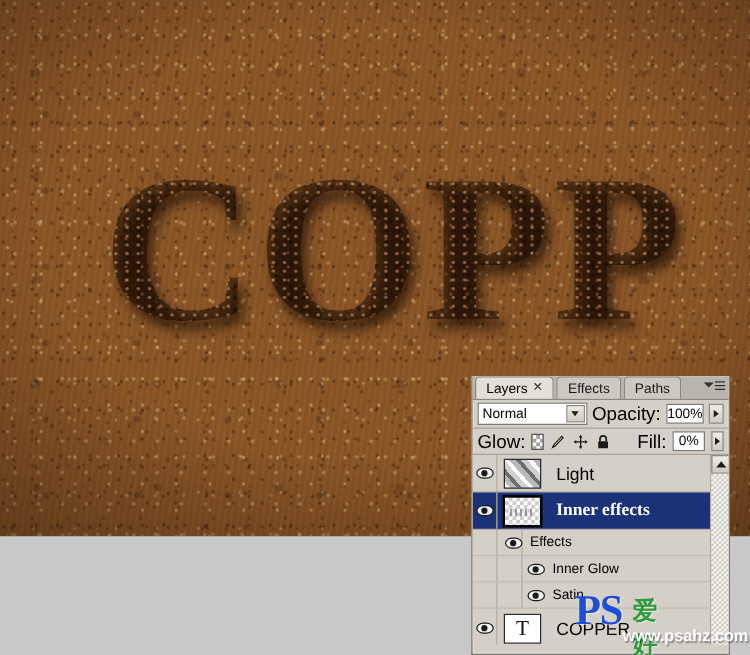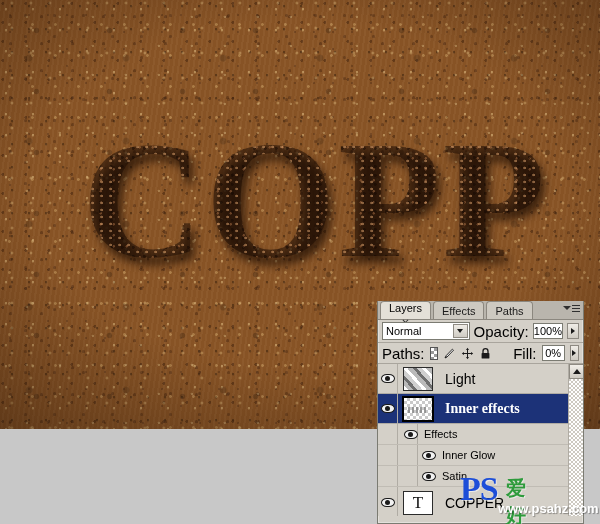--- a/index.html
+++ b/index.html
@@ -178,21 +178,20 @@
     border-radius: 4px 4px 0 0;
     margin-right: 2px;
     font-size: 11px;
     color: #1a1a1a;
     cursor: pointer;
     white-space: nowrap;
   }
   .tab.active {
     background: #e4e0d8;
     color: #000;
-    flex-direction: column;
   }
   .tab .tab-close {
     font-size: 10px; color: #333; line-height: 1;
   }
   #panel-menu-btn {
     position: absolute;
     right: 3px; bottom: 1px;
     width: 18px; height: 16px;
     cursor: pointer;
   }
@@ -503,21 +502,21 @@
           </span>
       </div>
       <span class="mini-label">Opacity:</span>
       <span class="num-field">100%</span>
       <span class="spin-btn">
           <i class="rcaret"></i>
         </span>
     </div>
 
     <div id="lock-row">
-      <span class="mini-label">Paths:</span>
+      <span class="mini-label">Glow:</span>
       <span class="lock-icon lk-checker"></span>
       <span class="lock-icon">
         <svg width="13" height="13" viewBox="0 0 13 13" aria-hidden="true">
           <path d="M2 11 L4 10 L10.5 3.2 L9.4 2.1 L3 8.8 Z" fill="#f4f4f4" stroke="#1a1a1a" stroke-width="0.9"></path>
           <path d="M2 11 L3.2 9.2 L4 10 Z" fill="#1a1a1a"></path>
         </svg>
       </span>
       <span class="lock-icon">
         <svg width="13" height="13" viewBox="0 0 13 13" aria-hidden="true">
           <path d="M6.5 0.8 L8 3 H7 V6 H10 V5 L12.2 6.5 L10 8 V7 H7 V10 H8 L6.5 12.2 L5 10 H6 V7 H3 V8 L0.8 6.5 L3 5 V6 H6 V3 H5 Z" fill="#1a1a1a"></path>

